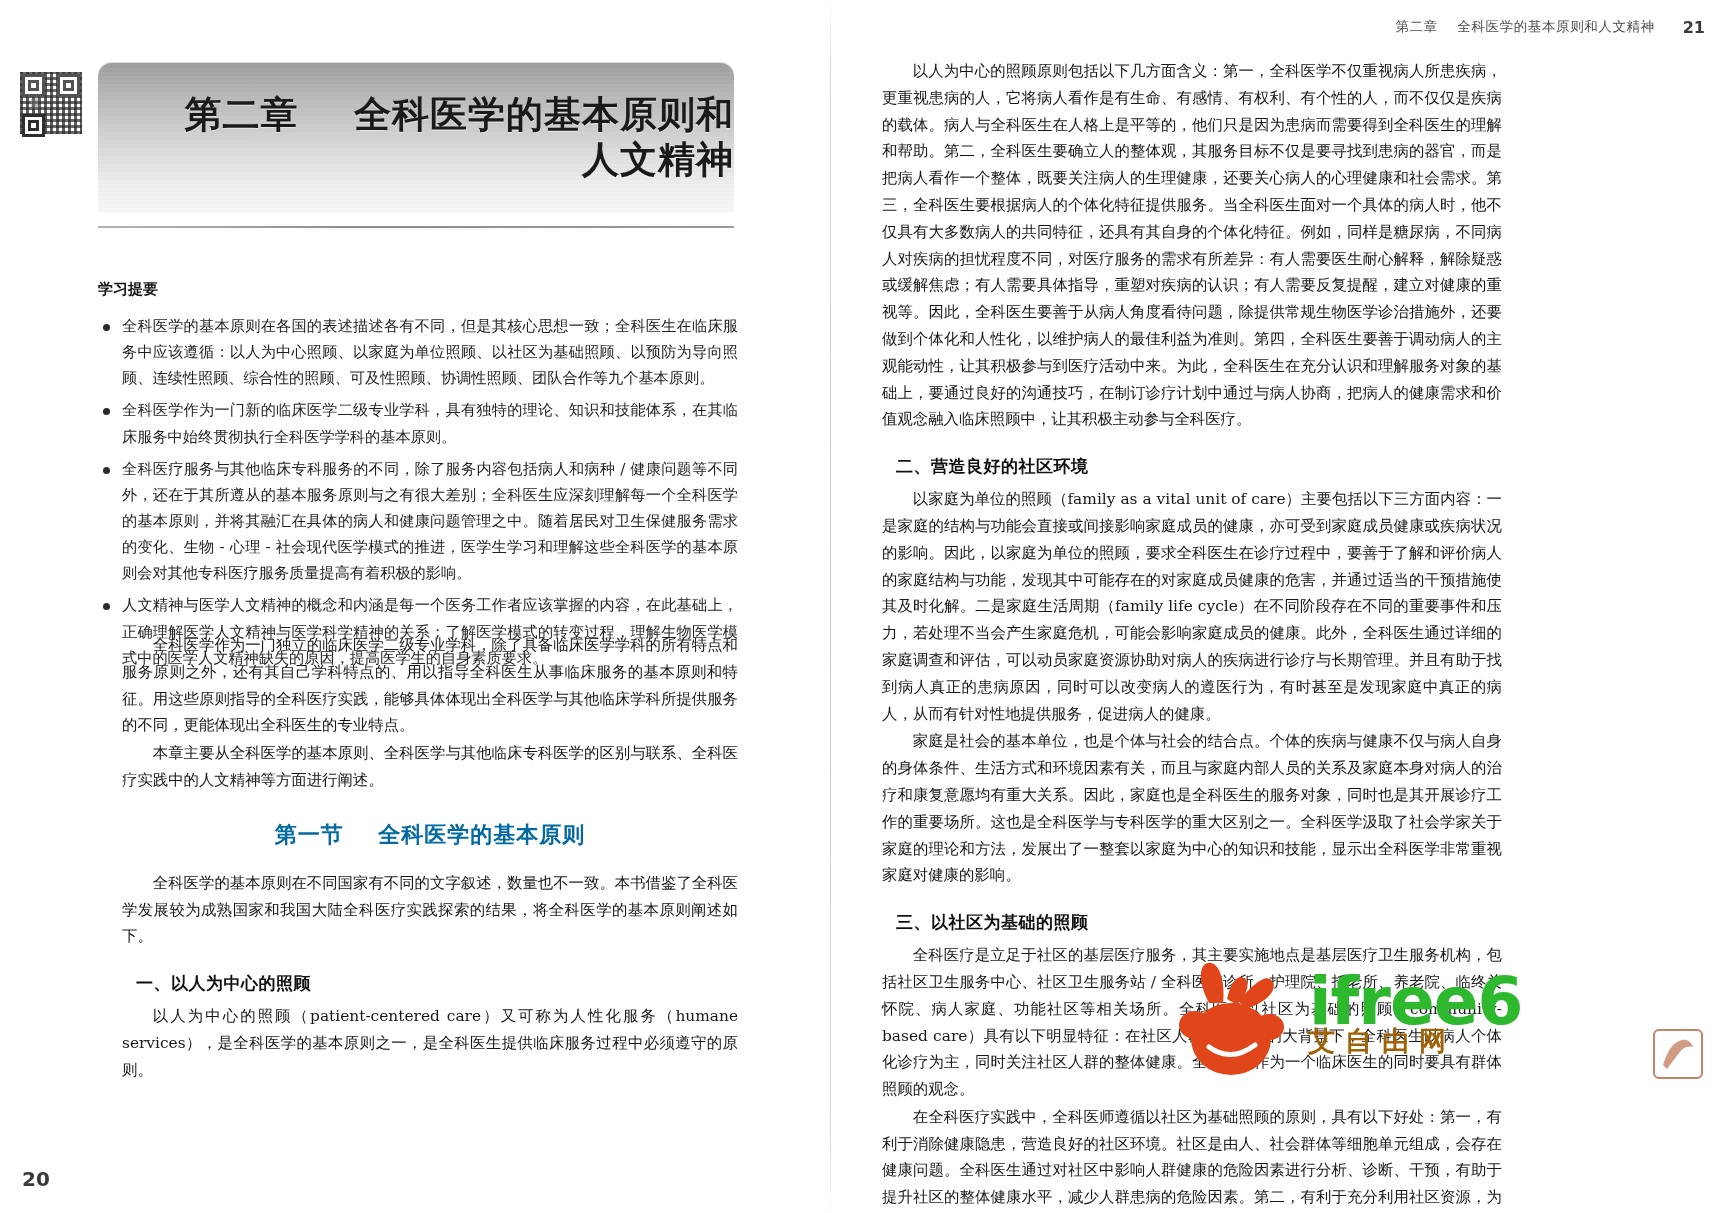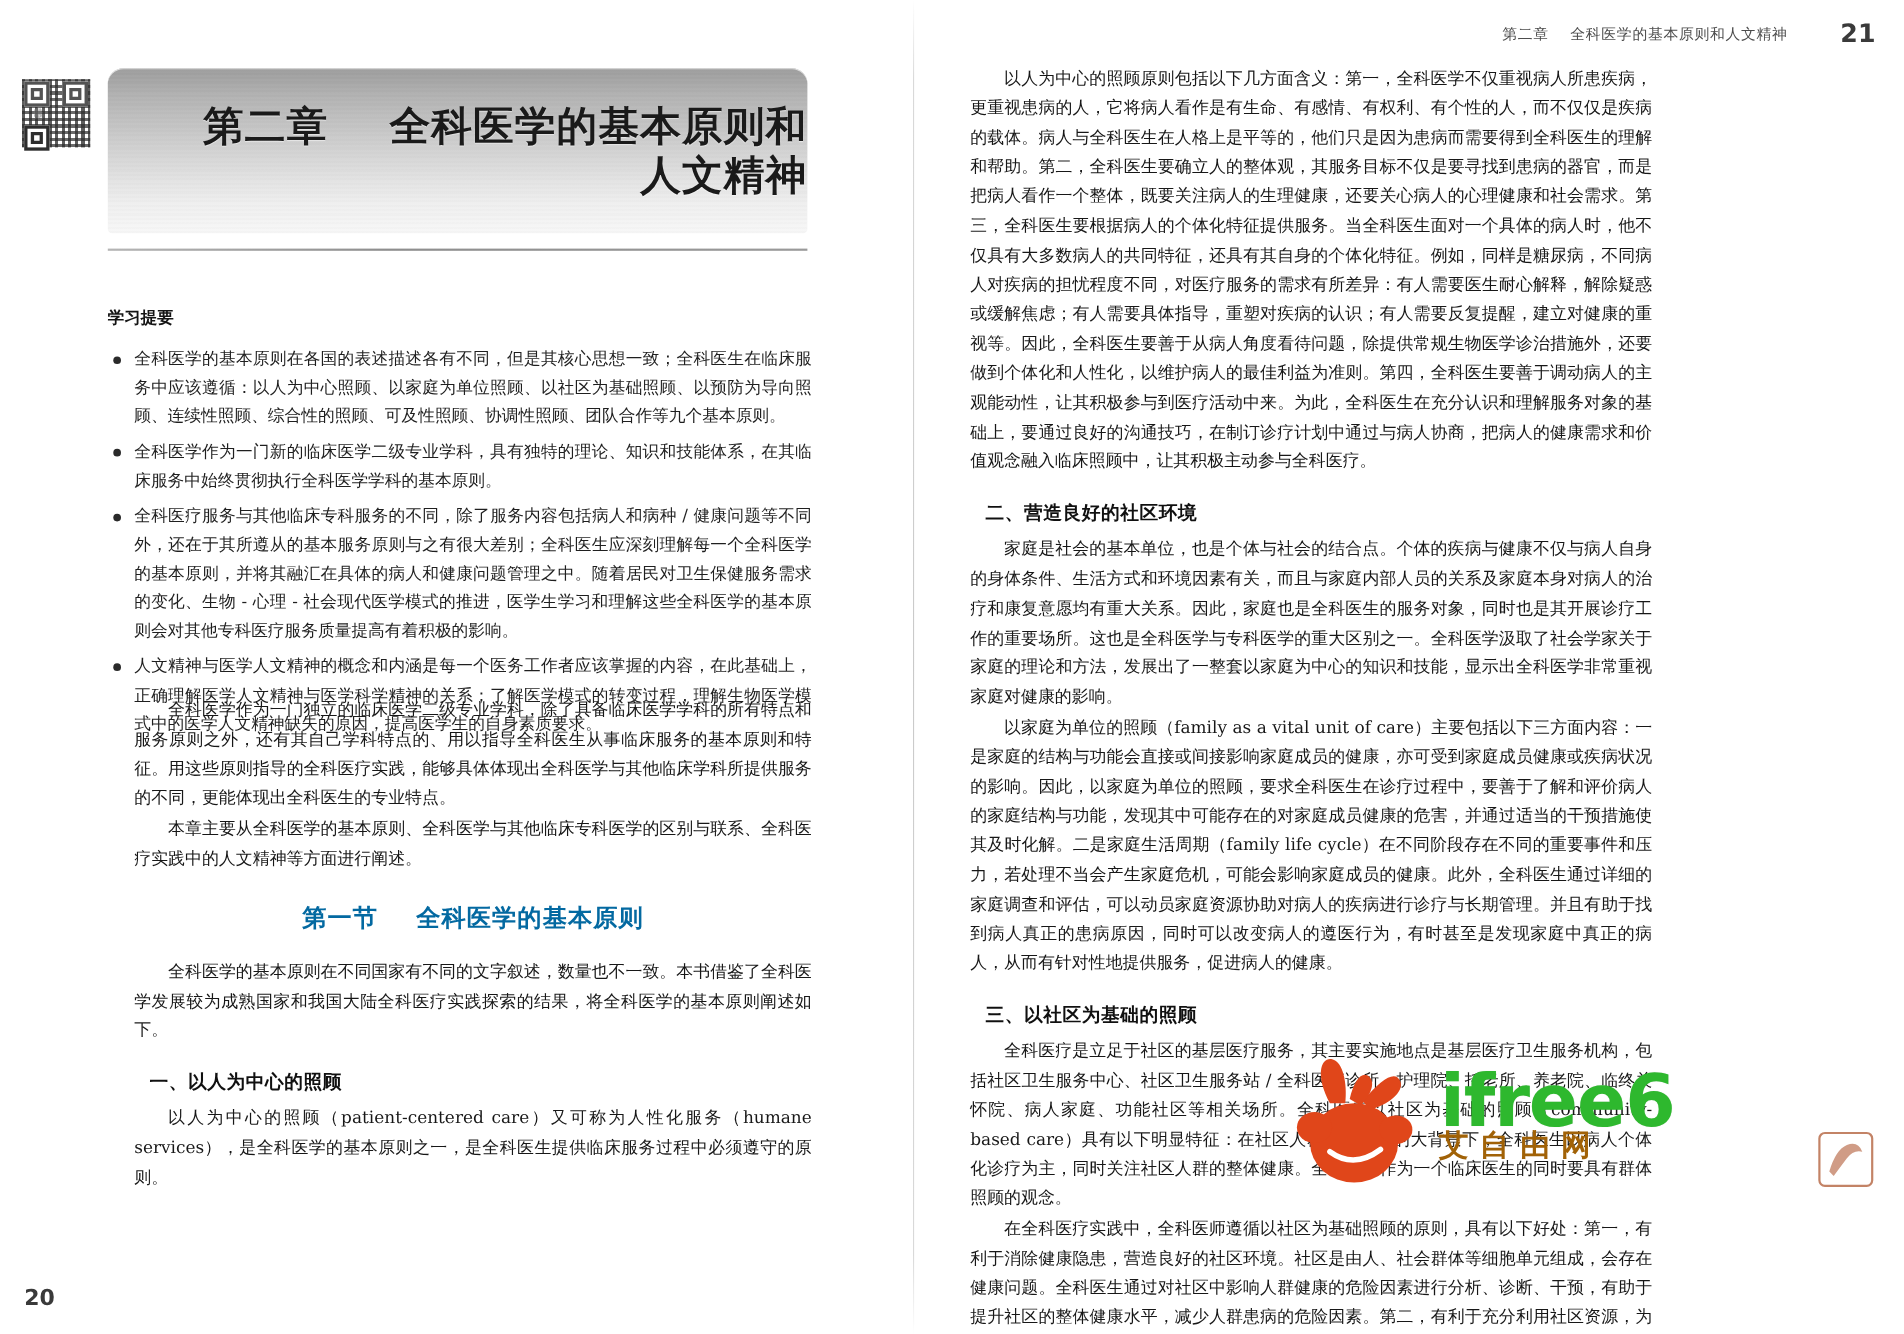--- a/index.html
+++ b/index.html
@@ -79,24 +79,24 @@
     text-align:center;margin:26px 0 20px 0;
     font-family:"DejaVu Sans","Liberation Sans",sans-serif;
     font-weight:bold;font-size:22px;color:#0369a1;letter-spacing:1px;
     white-space:pre;}
   .sub-head{
     margin:22px 0 8px 0;padding-left:14px;
     font-family:"DejaVu Sans","Liberation Sans",sans-serif;
     font-weight:bold;font-size:17px;color:#101010;letter-spacing:.5px;}
 
   
-  .runhead{position:absolute;right:26px;top:18px;display:flex;align-items:center;gap:48px;
+  .runhead{position:absolute;right:26px;top:18px;display:flex;align-items:flex-start;gap:28px;
     font-family:"DejaVu Sans","Liberation Sans",sans-serif;}
   .runhead-text{font-size:13.5px;color:#4d4d4d;letter-spacing:.6px;white-space:pre;}
-  .runhead-num{font-size:23px;font-weight:bold;color:#3a3a3a;}
+  .runhead-num{font-size:16px;font-weight:bold;color:#3a3a3a;}
 
   .rbody{position:absolute;left:52px;top:58px;width:620px;}
 
   .pagenum-left{position:absolute;left:22px;bottom:22px;
     font-family:"DejaVu Sans","Liberation Sans",sans-serif;
     font-size:20px;font-weight:bold;color:#3a3a3a;}
 
   
   .wm{position:absolute;left:1165px;top:945px;width:560px;height:150px;
       pointer-events:none;}
@@ -162,22 +162,22 @@
 
     <div class="runhead">
       <span class="runhead-text">第二章    全科医学的基本原则和人文精神</span>
       <span class="runhead-num">21</span>
     </div>
 
     <div class="rbody">
       <p class="p">以人为中心的照顾原则包括以下几方面含义：第一，全科医学不仅重视病人所患疾病，更重视患病的人，它将病人看作是有生命、有感情、有权利、有个性的人，而不仅仅是疾病的载体。病人与全科医生在人格上是平等的，他们只是因为患病而需要得到全科医生的理解和帮助。第二，全科医生要确立人的整体观，其服务目标不仅是要寻找到患病的器官，而是把病人看作一个整体，既要关注病人的生理健康，还要关心病人的心理健康和社会需求。第三，全科医生要根据病人的个体化特征提供服务。当全科医生面对一个具体的病人时，他不仅具有大多数病人的共同特征，还具有其自身的个体化特征。例如，同样是糖尿病，不同病人对疾病的担忧程度不同，对医疗服务的需求有所差异：有人需要医生耐心解释，解除疑惑或缓解焦虑；有人需要具体指导，重塑对疾病的认识；有人需要反复提醒，建立对健康的重视等。因此，全科医生要善于从病人角度看待问题，除提供常规生物医学诊治措施外，还要做到个体化和人性化，以维护病人的最佳利益为准则。第四，全科医生要善于调动病人的主观能动性，让其积极参与到医疗活动中来。为此，全科医生在充分认识和理解服务对象的基础上，要通过良好的沟通技巧，在制订诊疗计划中通过与病人协商，把病人的健康需求和价值观念融入临床照顾中，让其积极主动参与全科医疗。</p>
 
       <div class="sub-head">二、营造良好的社区环境</div>
+      <p class="p">以家庭为单位的照顾（family as a vital unit of care）主要包括以下三方面内容：一是家庭的结构与功能会直接或间接影响家庭成员的健康，亦可受到家庭成员健康或疾病状况的影响。因此，以家庭为单位的照顾，要求全科医生在诊疗过程中，要善于了解和评价病人的家庭结构与功能，发现其中可能存在的对家庭成员健康的危害，并通过适当的干预措施使其及时化解。二是家庭生活周期（family life cycle）在不同阶段存在不同的重要事件和压力，若处理不当会产生家庭危机，可能会影响家庭成员的健康。此外，全科医生通过详细的家庭调查和评估，可以动员家庭资源协助对病人的疾病进行诊疗与长期管理。并且有助于找到病人真正的患病原因，同时可以改变病人的遵医行为，有时甚至是发现家庭中真正的病人，从而有针对性地提供服务，促进病人的健康。</p>
       <p class="p">家庭是社会的基本单位，也是个体与社会的结合点。个体的疾病与健康不仅与病人自身的身体条件、生活方式和环境因素有关，而且与家庭内部人员的关系及家庭本身对病人的治疗和康复意愿均有重大关系。因此，家庭也是全科医生的服务对象，同时也是其开展诊疗工作的重要场所。这也是全科医学与专科医学的重大区别之一。全科医学汲取了社会学家关于家庭的理论和方法，发展出了一整套以家庭为中心的知识和技能，显示出全科医学非常重视家庭对健康的影响。</p>
-      <p class="p">以家庭为单位的照顾（family as a vital unit of care）主要包括以下三方面内容：一是家庭的结构与功能会直接或间接影响家庭成员的健康，亦可受到家庭成员健康或疾病状况的影响。因此，以家庭为单位的照顾，要求全科医生在诊疗过程中，要善于了解和评价病人的家庭结构与功能，发现其中可能存在的对家庭成员健康的危害，并通过适当的干预措施使其及时化解。二是家庭生活周期（family life cycle）在不同阶段存在不同的重要事件和压力，若处理不当会产生家庭危机，可能会影响家庭成员的健康。此外，全科医生通过详细的家庭调查和评估，可以动员家庭资源协助对病人的疾病进行诊疗与长期管理。并且有助于找到病人真正的患病原因，同时可以改变病人的遵医行为，有时甚至是发现家庭中真正的病人，从而有针对性地提供服务，促进病人的健康。</p>
 
       <div class="sub-head">三、以社区为基础的照顾</div>
       <p class="p">全科医疗是立足于社区的基层医疗服务，其主要实施地点是基层医疗卫生服务机构，包括社区卫生服务中心、社区卫生服务站 / 全科医疗诊所、护理院、托老所、养老院、临终关怀院、病人家庭、功能社区等相关场所。全科医疗以社区为基础的照顾（community-based care）具有以下明显特征：在社区人群健康状况的大背景下，全科医生以病人个体化诊疗为主，同时关注社区人群的整体健康。全科医生作为一个临床医生的同时要具有群体照顾的观念。</p>
       <p class="p">在全科医疗实践中，全科医师遵循以社区为基础照顾的原则，具有以下好处：第一，有利于消除健康隐患，营造良好的社区环境。社区是由人、社会群体等细胞单元组成，会存在健康问题。全科医生通过对社区中影响人群健康的危险因素进行分析、诊断、干预，有助于提升社区的整体健康水平，减少人群患病的危险因素。第二，有利于充分利用社区资源，为社区居民提供综合性服务。全科医生长期工作在社区，对社区各方面可利用资源了如指掌。因此，协调各类关系、整合力量十分有利，便于为社区居民提供满意的服务。第三，有利于提高医疗服务的针对性和有效性。以社区为导向的基层医疗（community-oriented primary care，COPC）是以社区为基础的健康照顾的重要内容。即将以个人为单位、治疗为目的的基层医疗与以社区为单位、健康为目标的公共卫生两者有机结合。例如，慢性阻塞性肺疾病的防治，就个体病人而言，要定期评估症状及肺功能，按</p>
     </div>
   </div>
 </div>
 
 <div class="wm">
   <svg class="wm-logo" viewBox="0 0 140 130">

